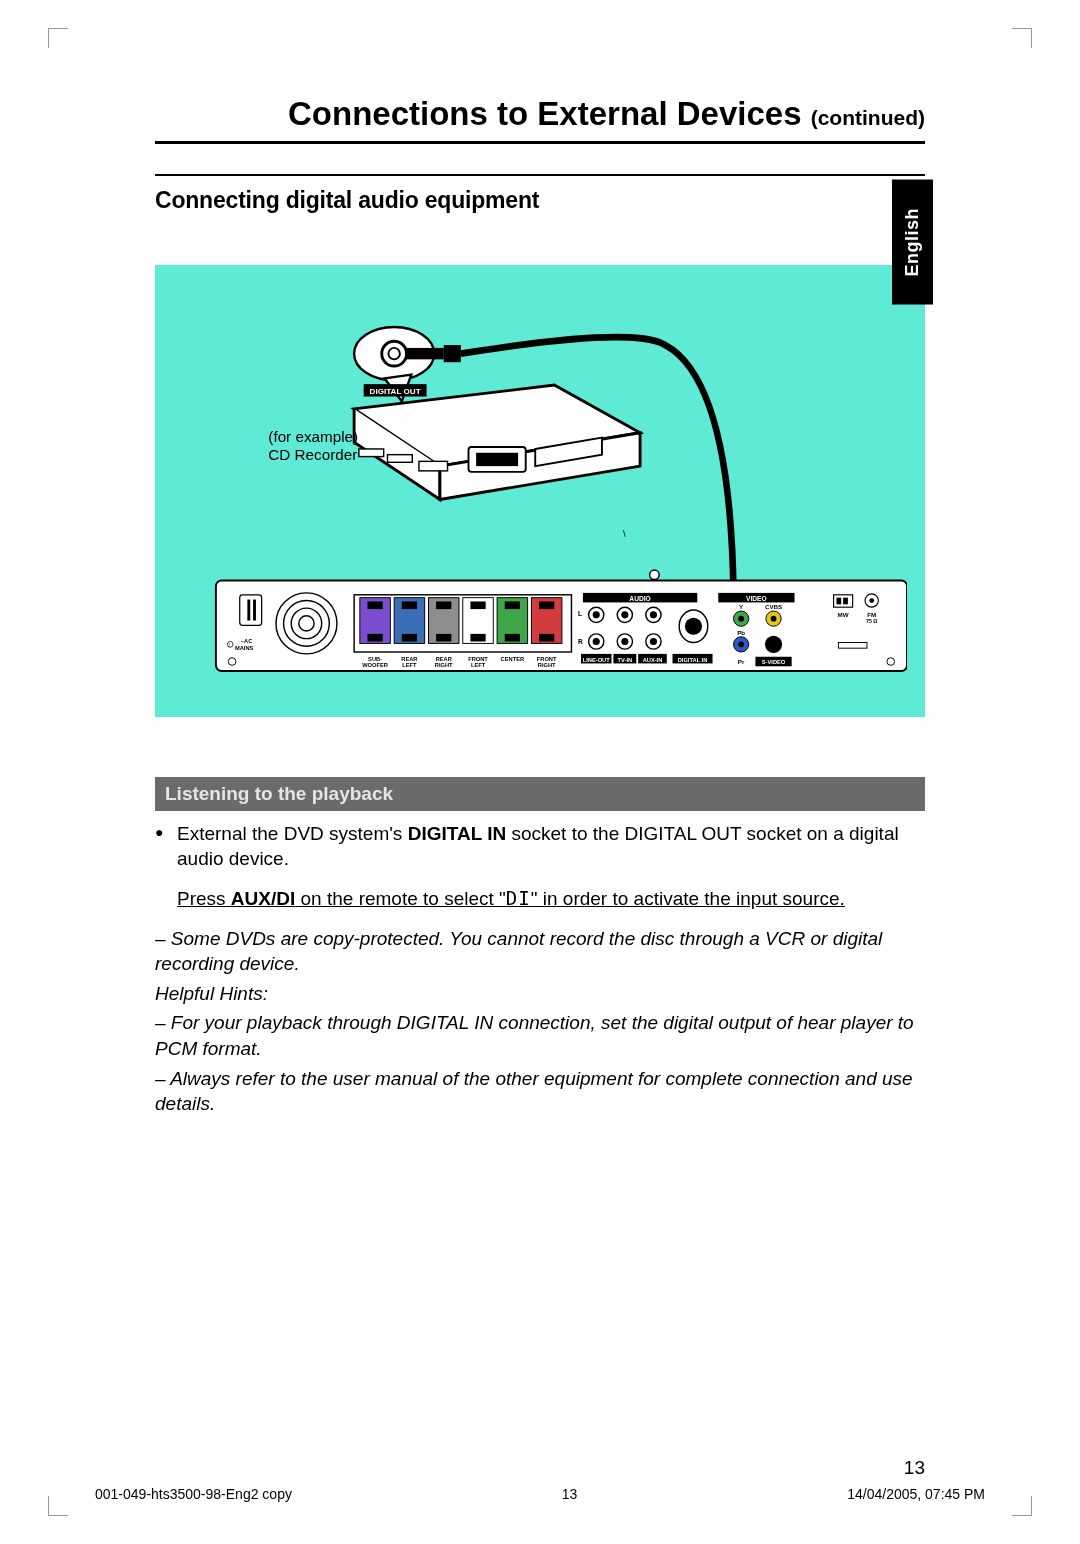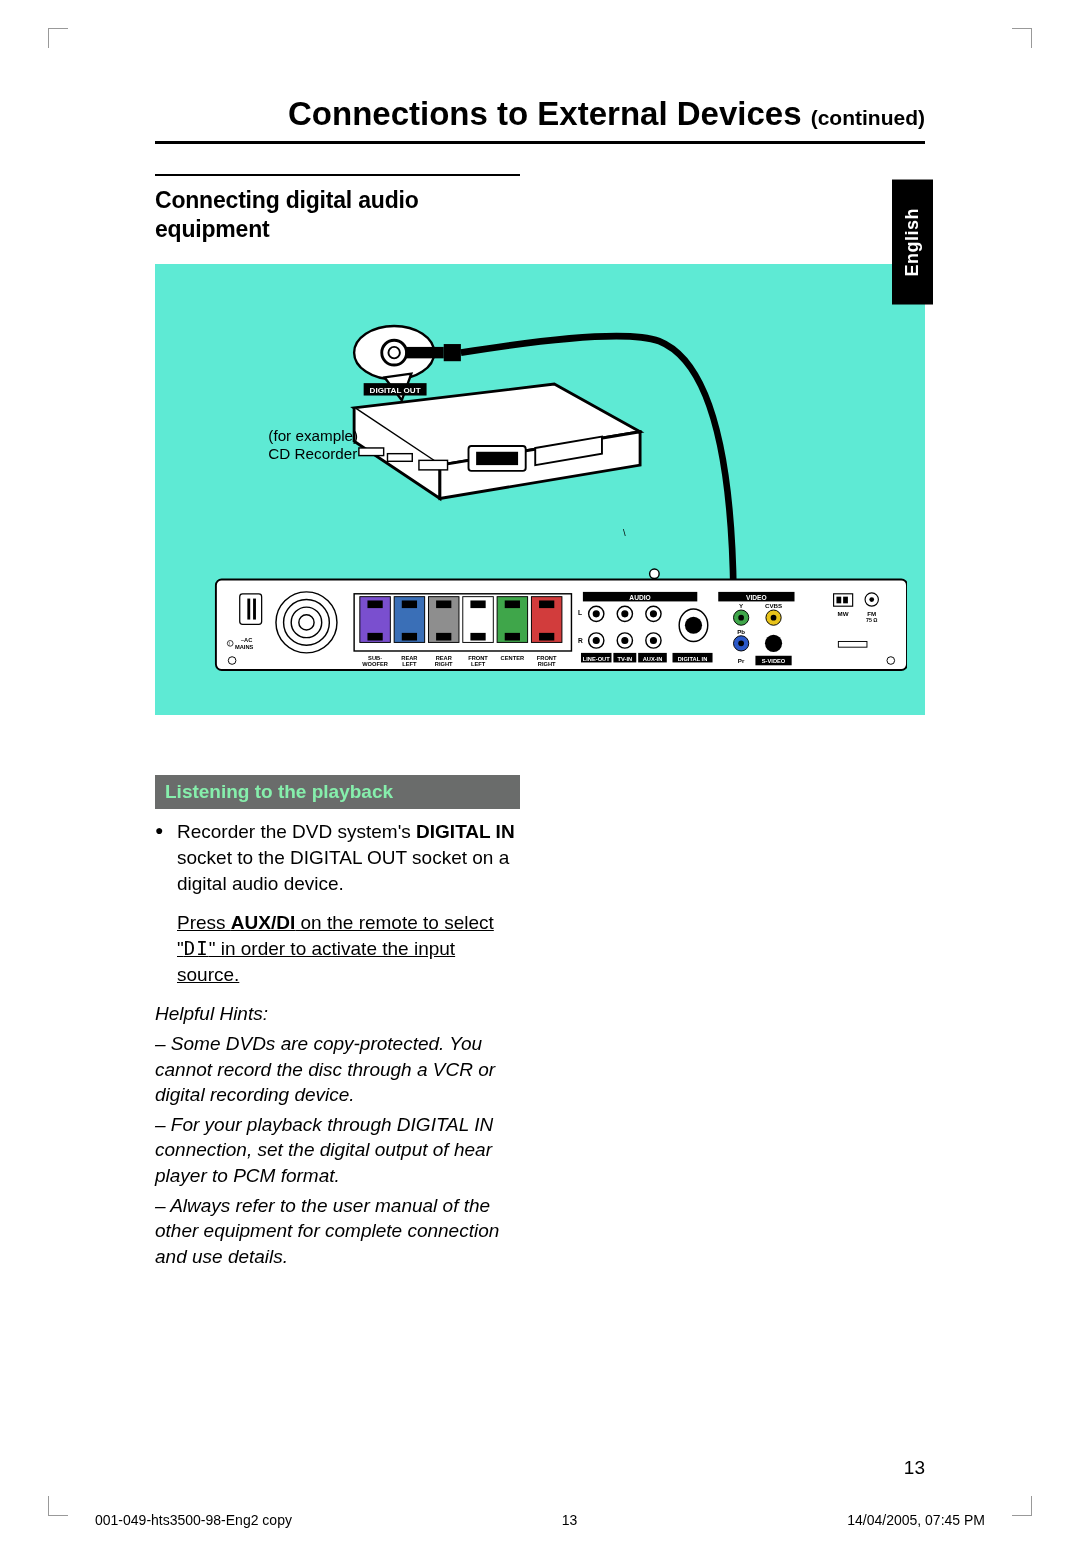--- a/index.html
+++ b/index.html
@@ -11,45 +11,45 @@
   .crop-bl { bottom: 28px; left: 48px; border-bottom: 1px solid #999; border-left: 1px solid #999; }
   .crop-br { bottom: 28px; right: 48px; border-bottom: 1px solid #999; border-right: 1px solid #999; }
 
   .content { margin: 55px 95px 0 95px; }
 
   .page-title { font-size: 33px; font-weight: 700; text-align: right; border-bottom: 3px solid #000; padding-bottom: 8px; }
   .page-title .cont { font-size: 21px; font-weight: 700; }
 
   .lang-tab { position: absolute; right: 147px; top: 180px; background: #000; color: #fff; padding: 28px 10px; writing-mode: vertical-rl; transform: rotate(180deg); font-weight: 700; font-size: 18px; letter-spacing: 0.5px; }
 
-  .two-col { display: flex; gap: 40px; margin-top: 30px; }
+  .two-col { display: flex; gap: 30px; margin-top: 30px; flex-direction: column; }
   .col { flex: 1; min-width: 0; }
 
   .section-head { font-size: 23px; font-weight: 700; border-top: 2px solid #000; padding-top: 10px; line-height: 1.25; letter-spacing: -0.2px; }
 
   .diagram { margin-top: 20px; width: 100%; background: #5eead4; padding: 20px 18px 22px 18px; }
   .diagram svg { display: block; width: 100%; height: auto; }
 
-  .subhead { background: #6a6c6b; color: #86efac; font-weight: 700; font-size: 19px; padding: 6px 10px; display: inline-block; width: 100%; margin-bottom: 10px; }
+  .subhead { background: #6a6c6b; color: #e5e5e5; font-weight: 700; font-size: 19px; padding: 6px 10px; display: inline-block; width: 100%; margin-bottom: 10px; }
 
   .body-text p { font-size: 19px; line-height: 1.35; margin-bottom: 14px; }
   .body-text .bold { font-weight: 700; }
   .body-text .mono { font-family: "Andale Mono", monospace; letter-spacing: 1px; }
 
   .bullet { position: relative; padding-left: 22px; }
   .bullet::before { content: "●"; position: absolute; left: 0; top: 2px; font-size: 14px; }
 
   .hints { font-style: italic; font-size: 19px; line-height: 1.35; margin-top: 12px; }
   .hints p { margin-bottom: 4px; }
 
   .body-block { margin-top: 60px; }
 
   .page-num { position: absolute; right: 155px; bottom: 65px; font-size: 19px; }
 
-  .footer { position: absolute; bottom: 16px; left: 0; right: 0; display: flex; justify-content: space-between; padding: 0 95px; font-family: Arial, sans-serif; font-size: 14px; color: #000; }
+  .footer { position: absolute; bottom: 42px; left: 0; right: 0; display: flex; justify-content: space-between; padding: 0 95px; font-family: Arial, sans-serif; font-size: 14px; color: #000; }
   .footer .mid { text-align: center; }
 </style>
 </head>
 <body>
 
 <div class="page">
   <div class="crop-mark crop-tl"></div>
   <div class="crop-mark crop-tr"></div>
   <div class="crop-mark crop-bl"></div>
   <div class="crop-mark crop-br"></div>
@@ -231,30 +231,30 @@
           <rect x="698" y="375" width="30" height="6" fill="#fff" stroke="#000" stroke-width="1"></rect>
         </g>
       </svg>
     </div>
 
     <div class="two-col body-block">
       <div class="col body-text">
         <div class="subhead">Listening to the playback</div>
 
         <p class="bullet">
-          <span>Recorder the DVD system's </span><span class="bold">DIGITAL IN</span><span> socket to the DIGITAL OUT socket on a digital audio device.</span>
+          <span>External the DVD system's </span><span class="bold">DIGITAL IN</span><span> socket to the DIGITAL OUT socket on a digital audio device.</span>
         </p>
 
         <p style="padding-left:22px;text-decoration:underline;">
           <span>Press </span><span class="bold">AUX/DI</span><span> on the remote to select "</span><span class="mono">DI</span><span>" in order to activate the input source.</span>
         </p>
 
         <div class="hints">
+          <p>– Some DVDs are copy-protected. You cannot record the disc through a VCR or digital recording device.</p>
           <p>Helpful Hints:</p>
-          <p>– Some DVDs are copy-protected. You cannot record the disc through a VCR or digital recording device.</p>
           <p>– For your playback through DIGITAL IN connection, set the digital output of hear player to PCM format.</p>
           <p>– Always refer to the user manual of the other equipment for complete connection and use details.</p>
         </div>
       </div>
       <div class="col"></div>
     </div>
 
   </div>
 
   <div class="page-num">13</div>

